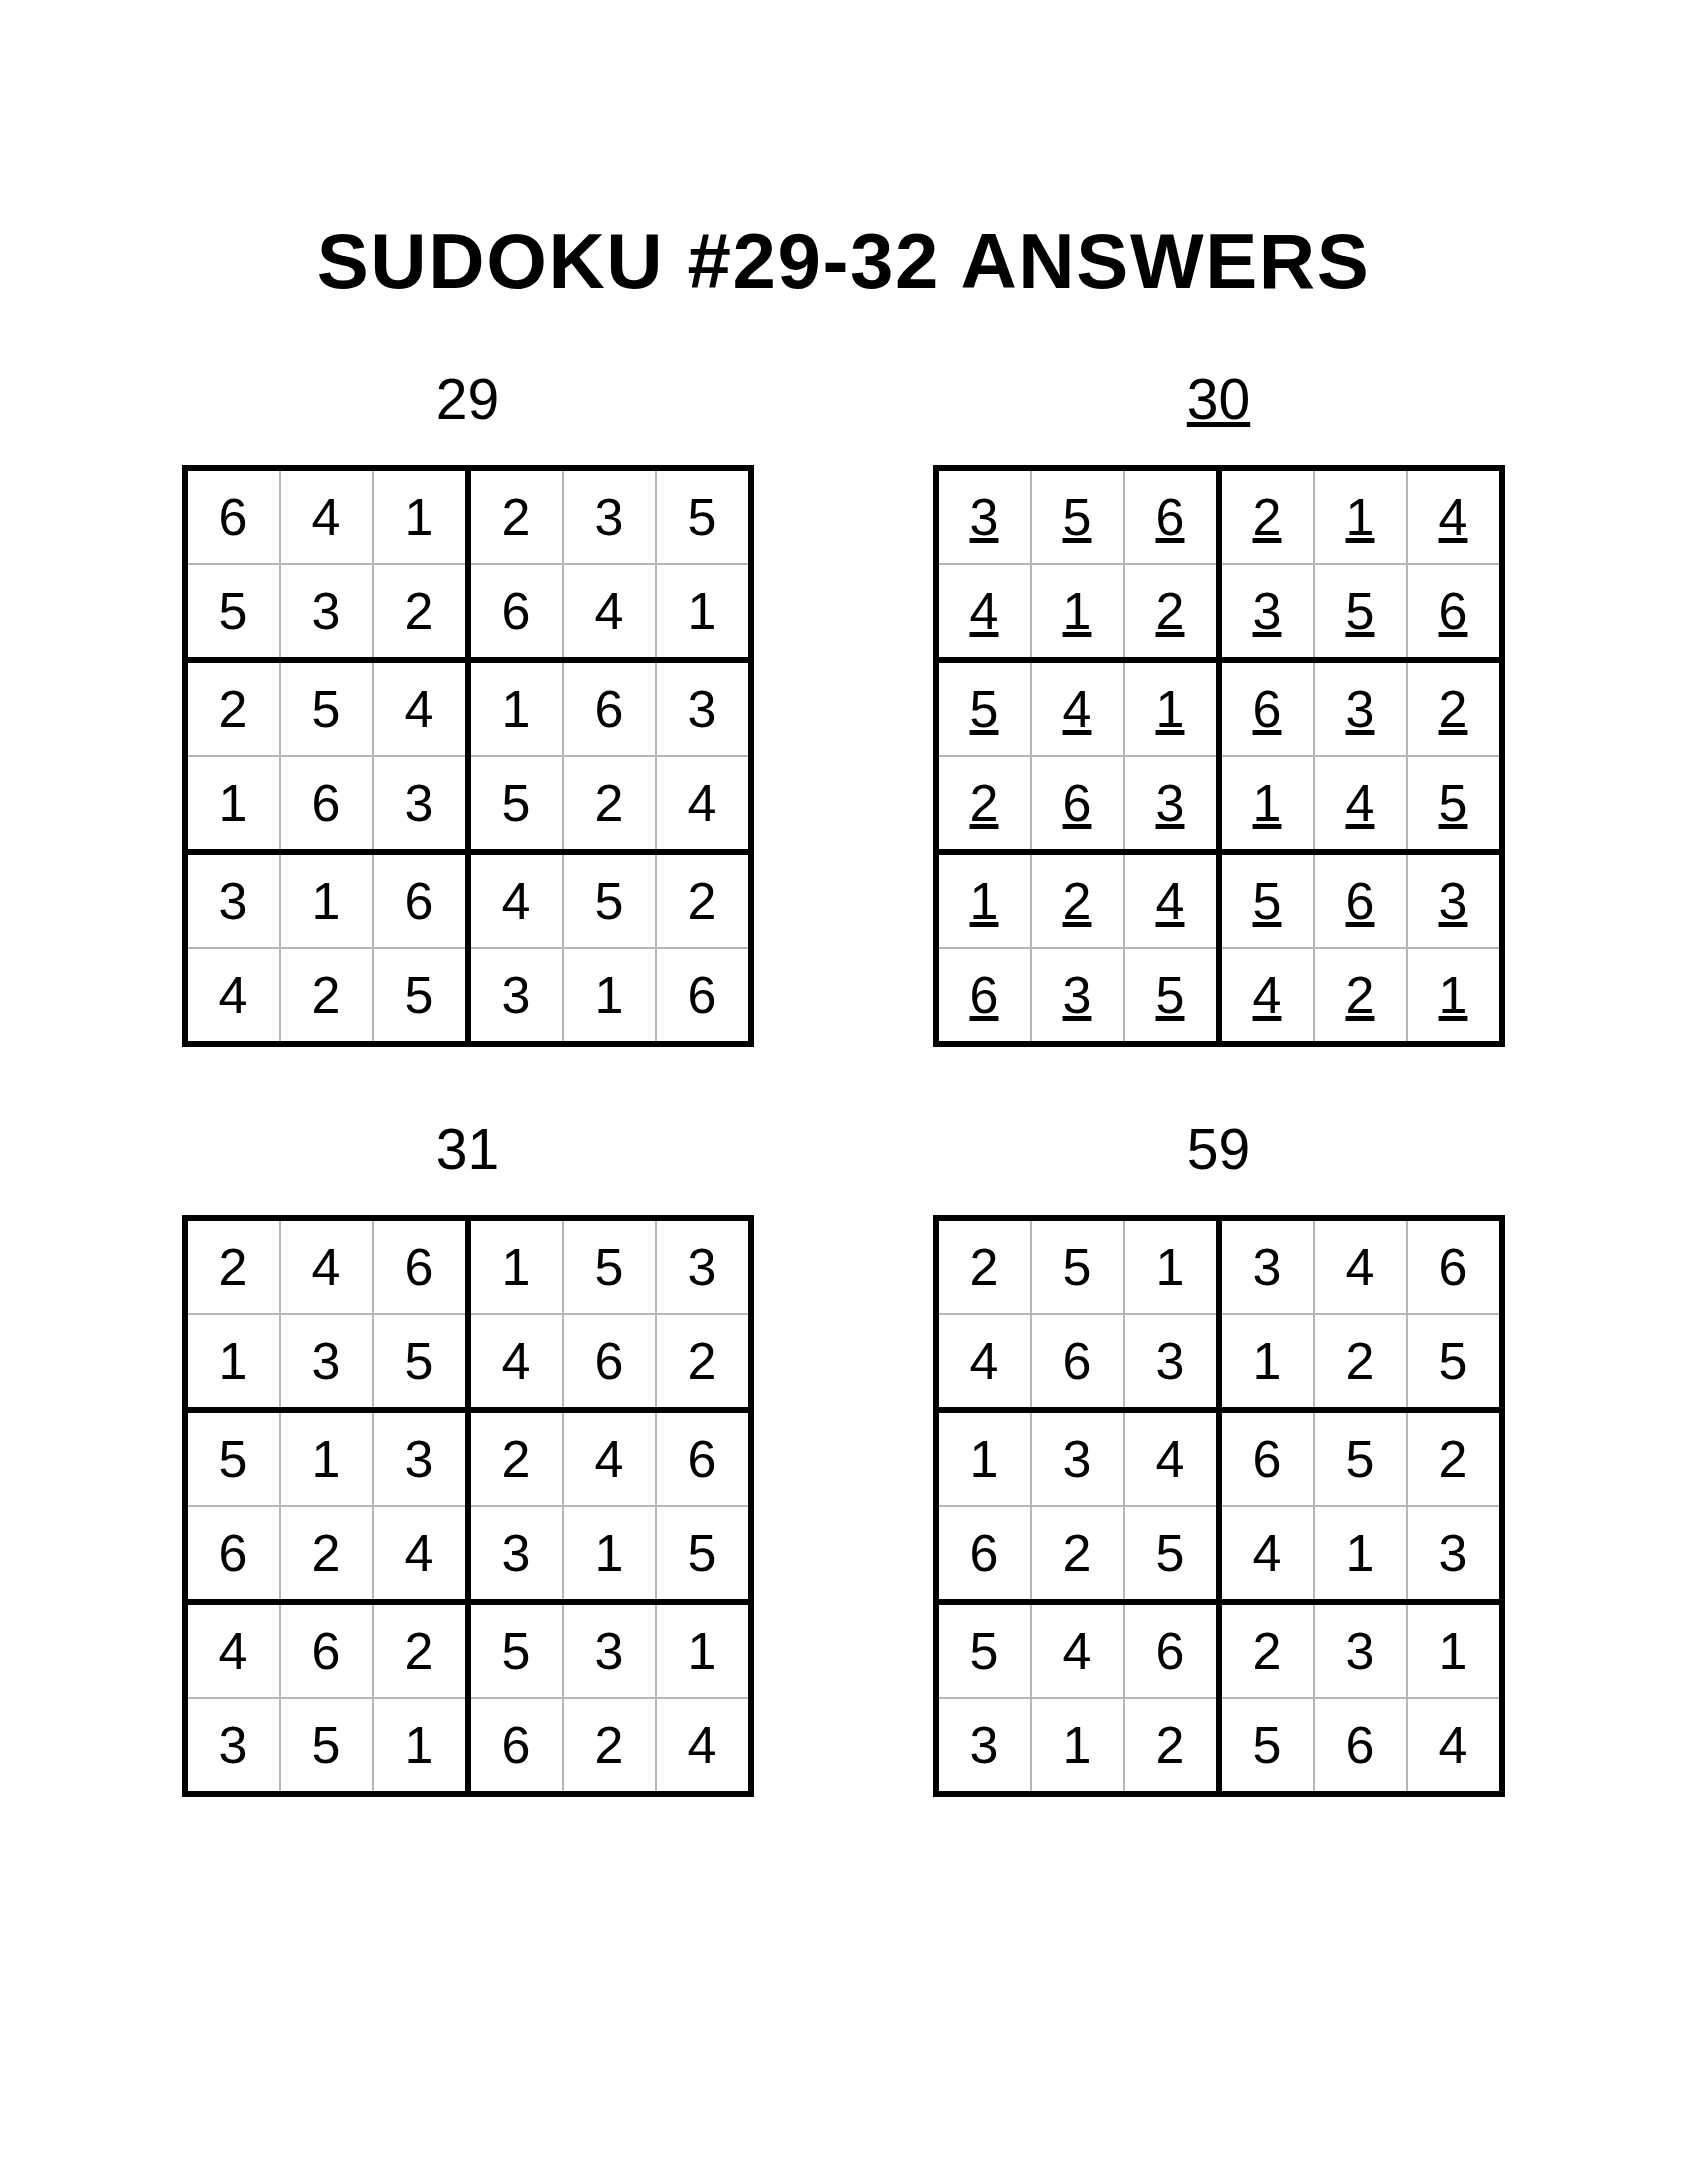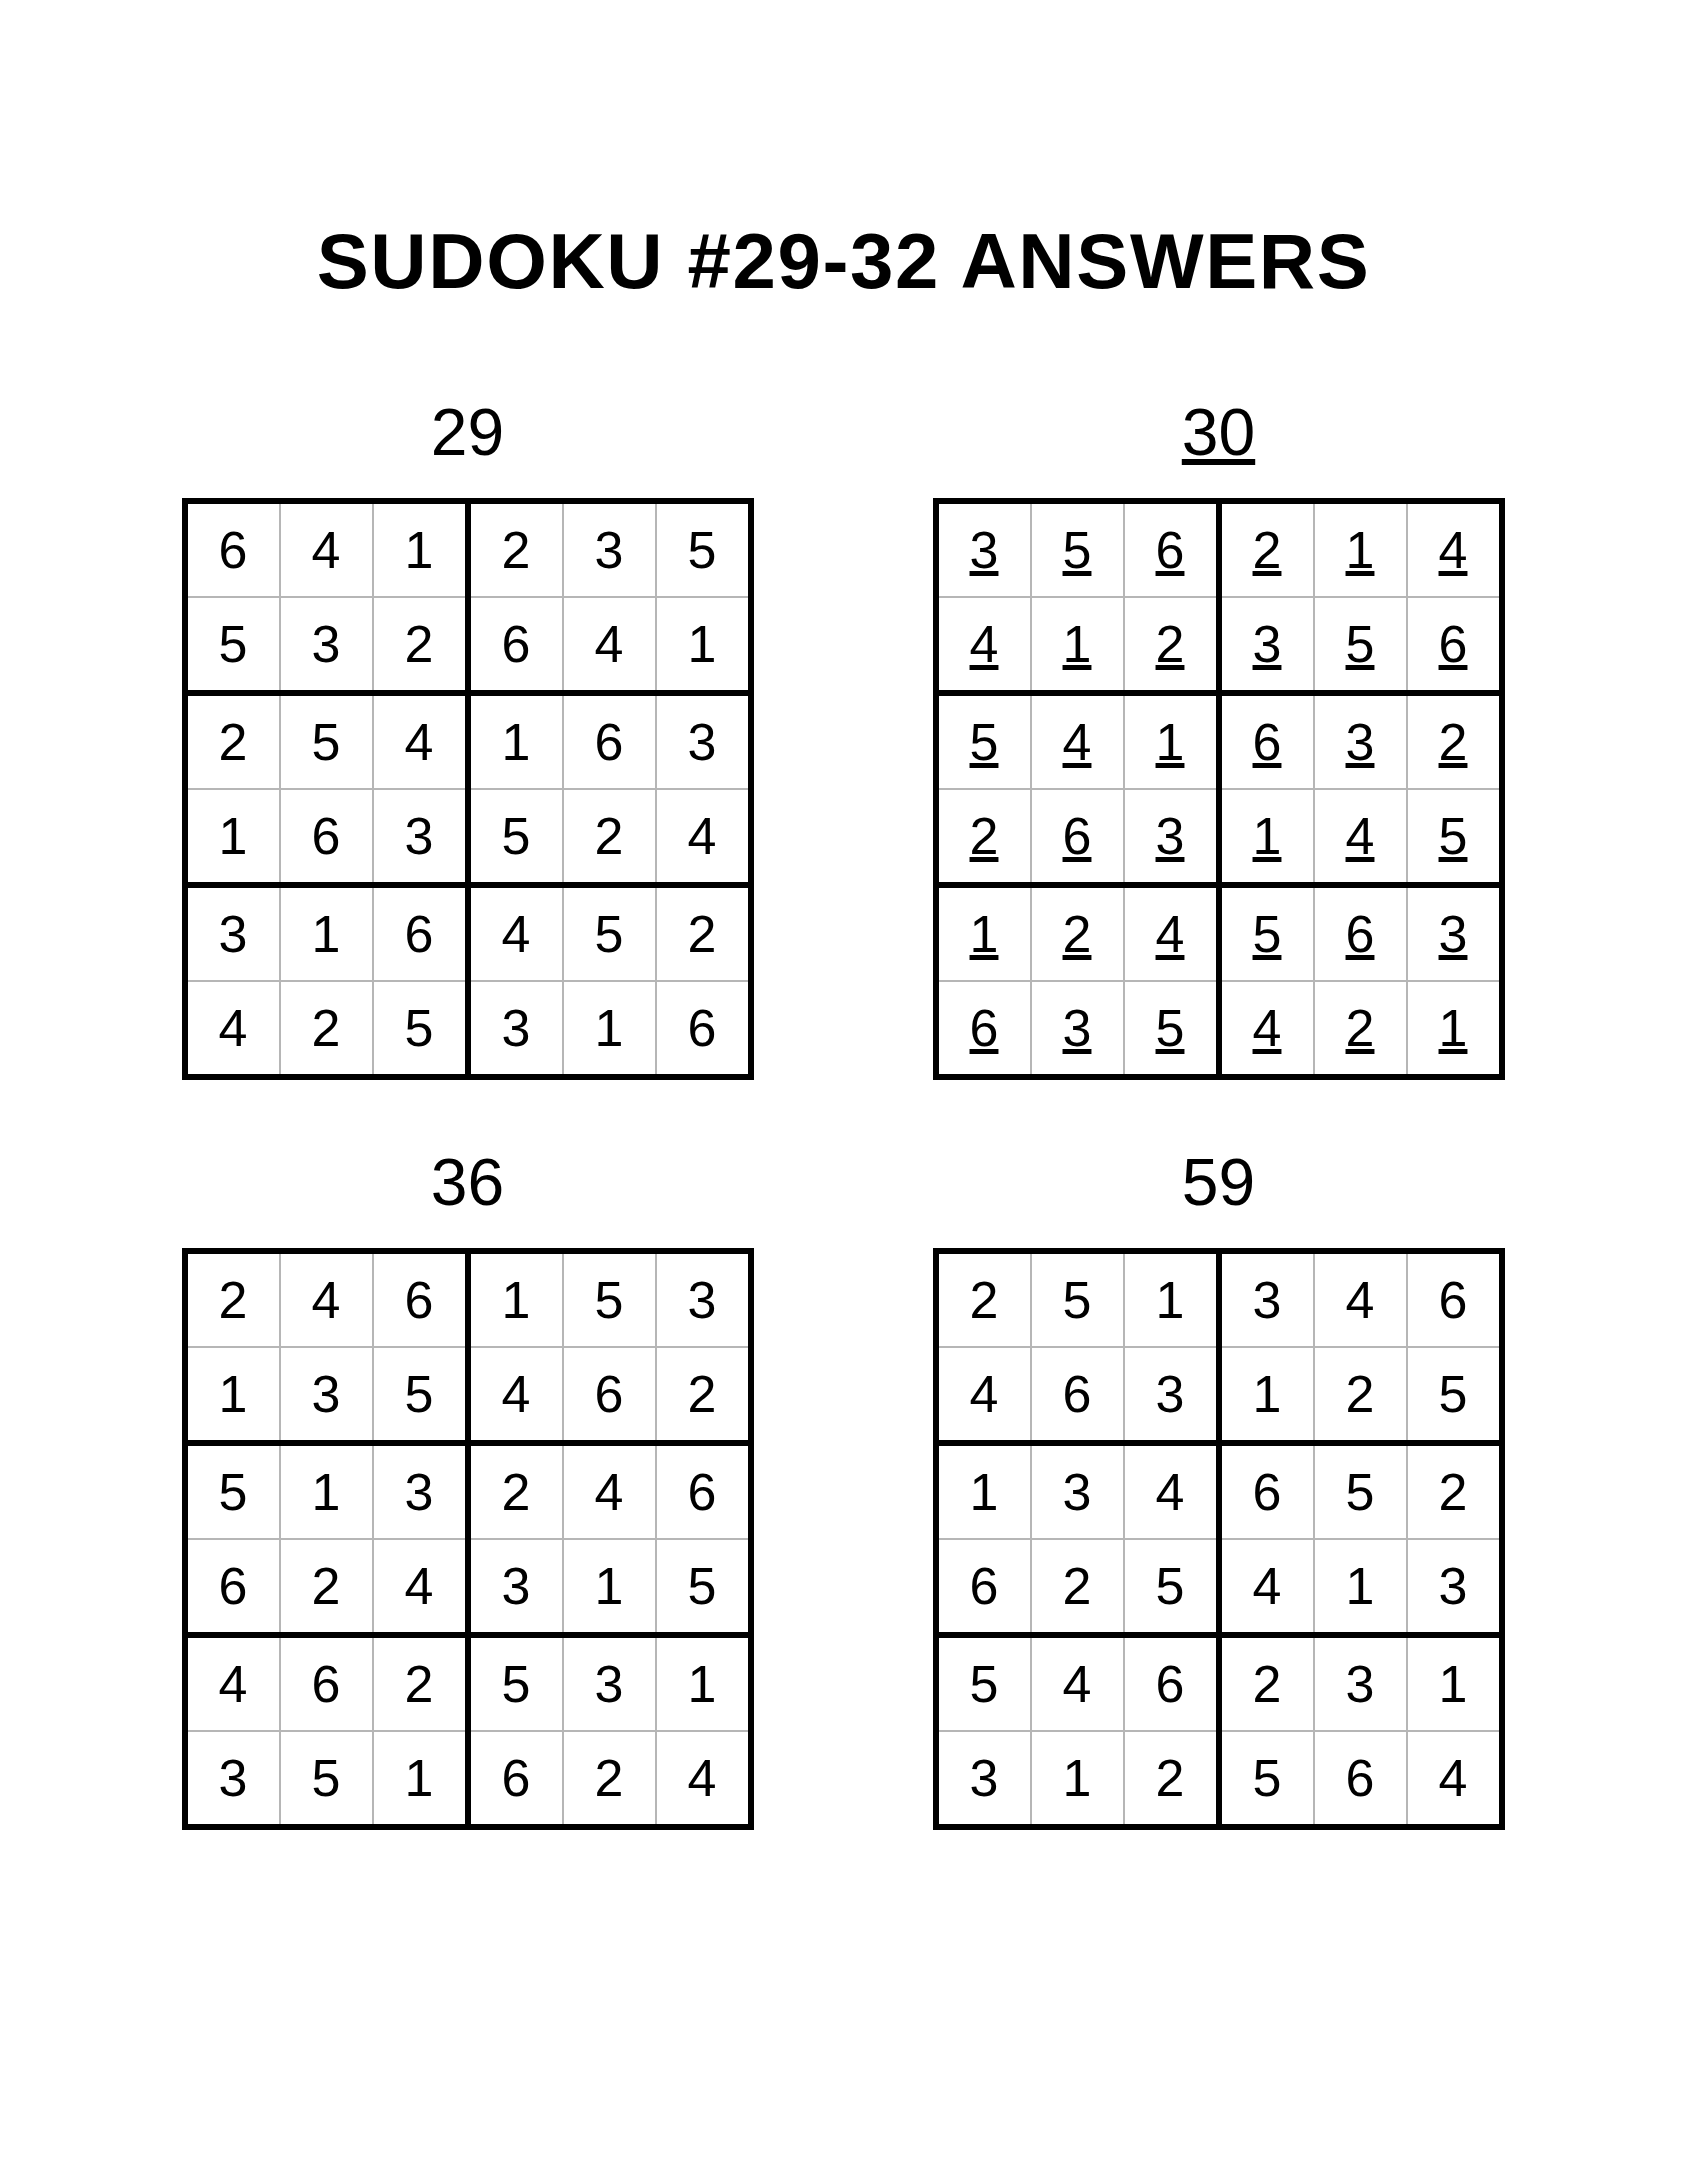--- a/index.html
+++ b/index.html
@@ -29,26 +29,25 @@
   }
   .puzzle {
     position: absolute;
     width: 573px;
   }
   .pos-29 { left: 181px;  top: 371px;  }
   .pos-30 { left: 932px; top: 371px; text-decoration: underline;  }
   .pos-31 { left: 181px;  top: 1121px; }
   .pos-32 { left: 932px; top: 1121px; }
   .puzzle-label {
-    font-size: 66px;
+    font-size: 57px;
     line-height: 57px;
     height: 57px;
     text-align: center;
     font-weight: normal;
-    margin-top: 33px;
   }
   table.sudoku {
     border-collapse: collapse;
     border: 6.5px solid #000000;
     margin: 37px auto 0 auto;
     background: #ffffff;
   }
   table.sudoku td {
     width: 91px;
     height: 92px;
@@ -180,21 +179,21 @@
             <td>5</td>
             <td>4</td>
             <td>2</td>
             <td>1</td>
           </tr>
         </tbody>
       </table>
   </div>
 
   <div class="puzzle pos-31">
-    <div class="puzzle-label">36</div>
+    <div class="puzzle-label">31</div>
     <table class="sudoku">
         <tbody>
           <tr>
             <td>2</td>
             <td>4</td>
             <td>6</td>
             <td>1</td>
             <td>5</td>
             <td>3</td>
           </tr>

